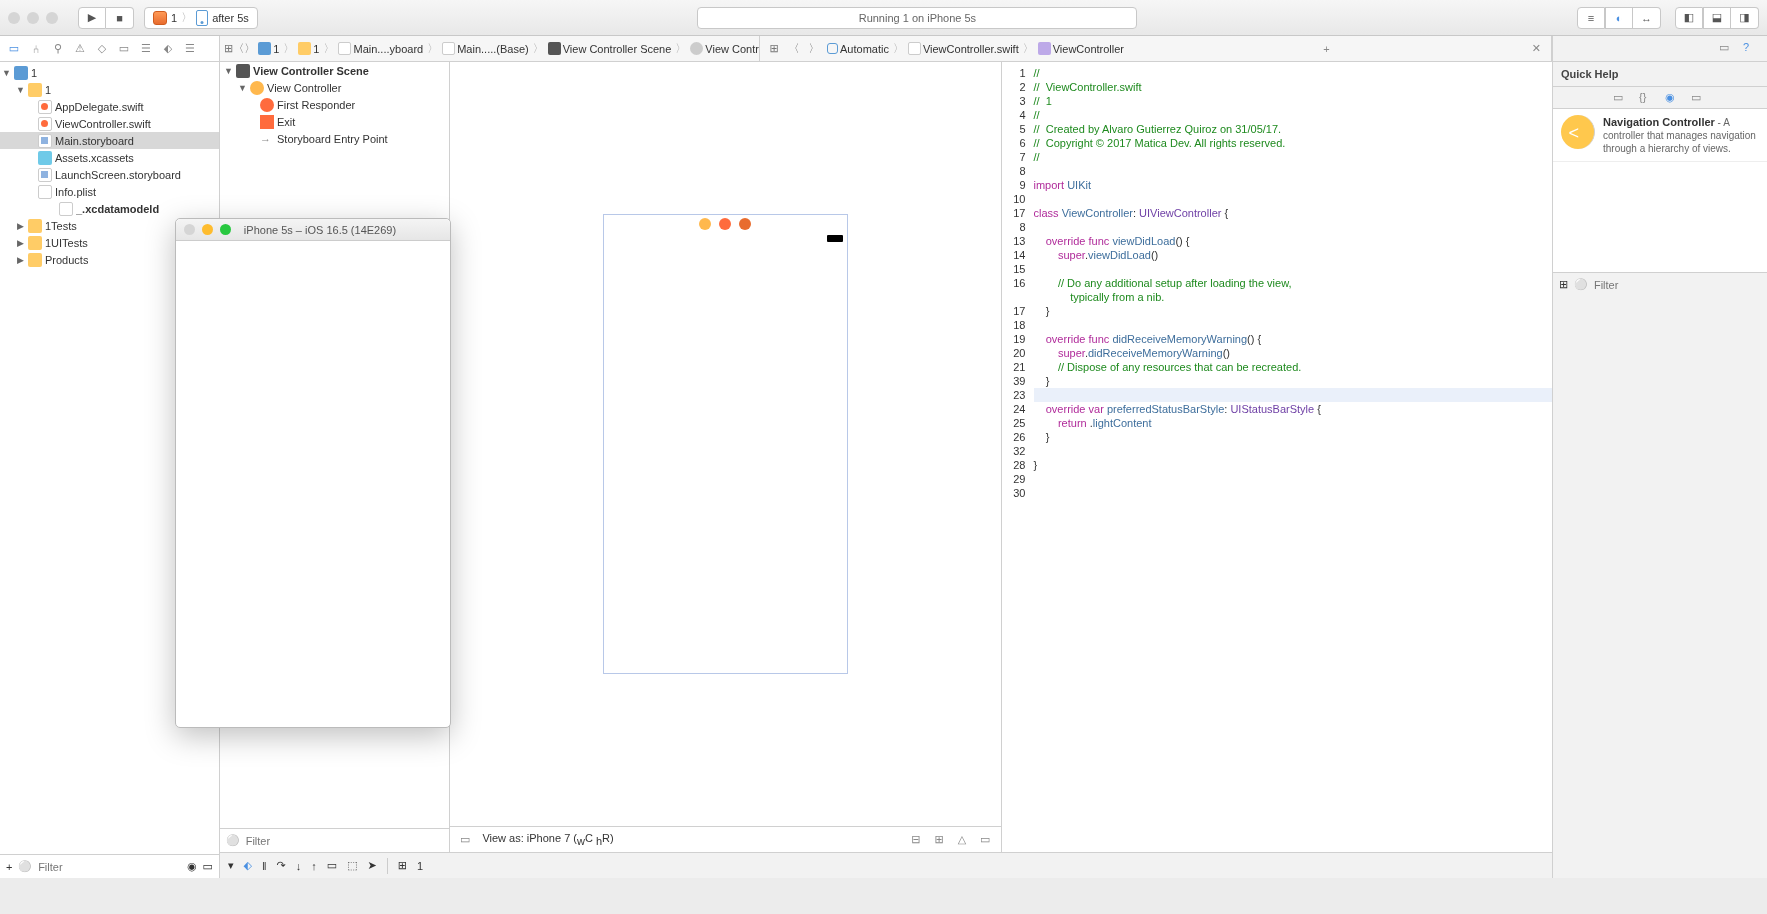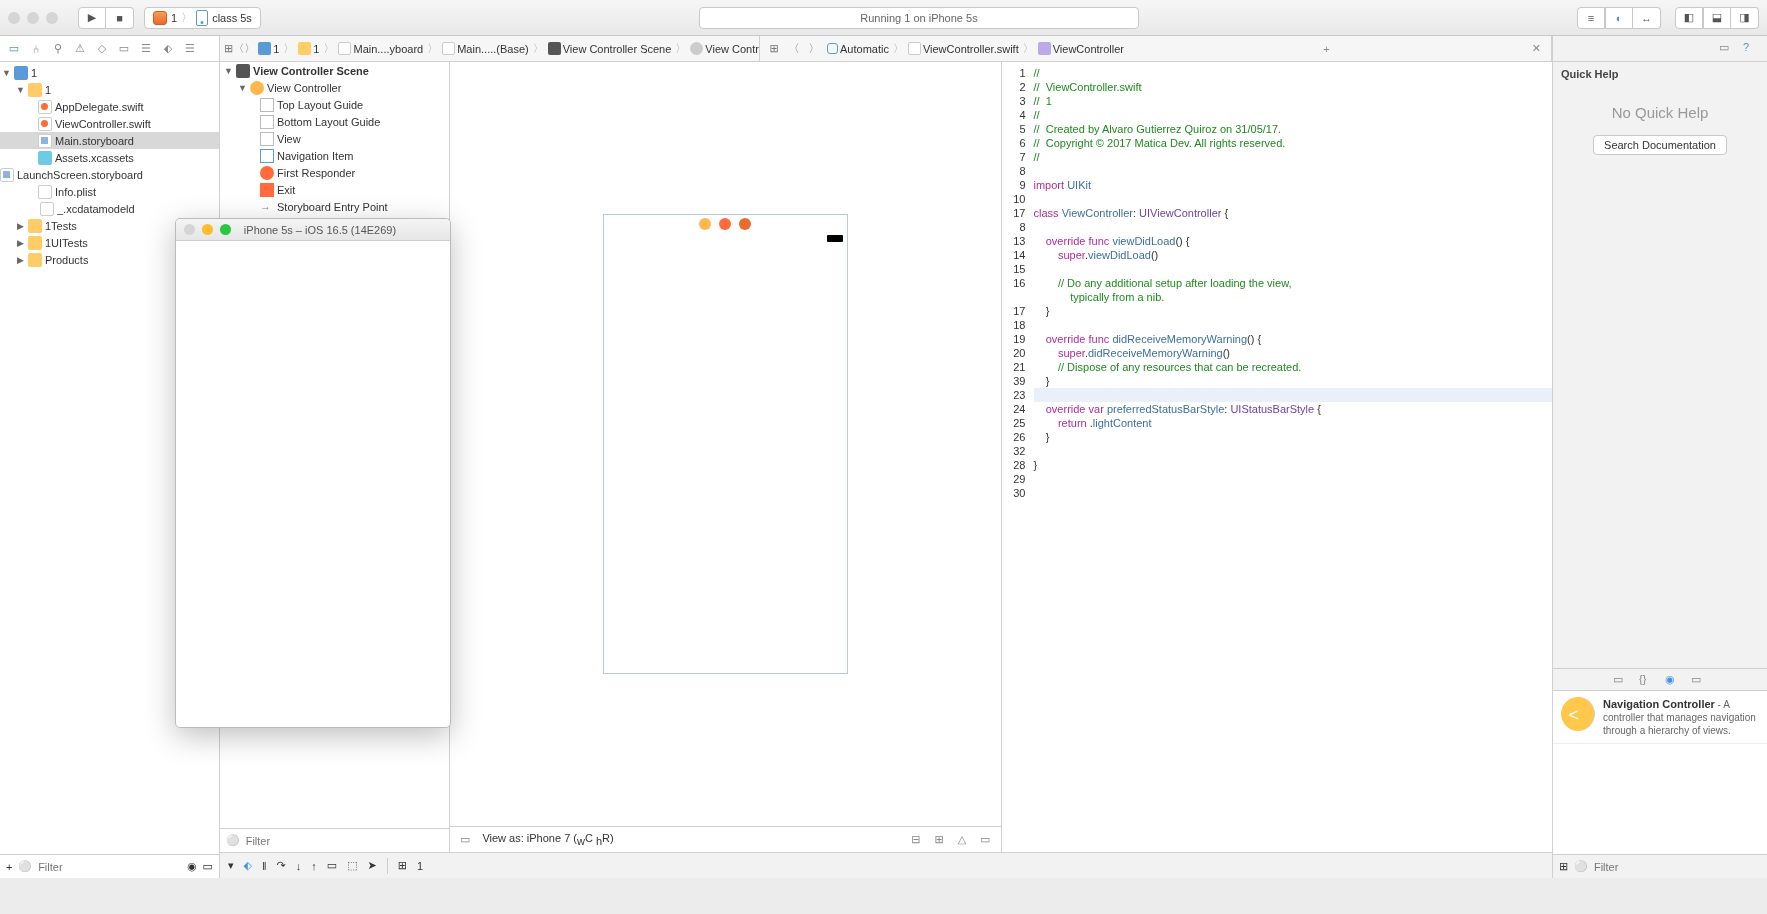--- a/index.html
+++ b/index.html
@@ -138,21 +138,21 @@
   </div>
   <div class="tb-group">
     <div class="tb-btn play">▶</div>
     <div class="tb-btn">■</div>
   </div>
   <div class="scheme">
     <div class="scheme-icon"></div>
     <span>1</span>
     <span style="color:#aaa">〉</span>
     <div class="phone-icon"></div>
-    <span>class 5s</span>
+    <span>after 5s</span>
   </div>
   <div class="status-bar">
     <div class="status-bar-inner">Running 1 on iPhone 5s</div>
   </div>
   <div class="tb-group">
     <div class="tb-btn">≡</div>
     <div class="tb-btn" style="color:#4a90e2">◐</div>
     <div class="tb-btn">↔</div>
   </div>
   <div style="width:6px"></div>
@@ -198,29 +198,29 @@
             <span class="tree-label">ViewController.swift</span>
           </div>
           <div class="tree-row sel" style="padding-left: 38px;">
             <div class="icon-sq icon-sb"></div>
             <span class="tree-label">Main.storyboard</span>
           </div>
           <div class="tree-row" style="padding-left: 38px;">
             <div class="icon-sq icon-assets"></div>
             <span class="tree-label">Assets.xcassets</span>
           </div>
-          <div class="tree-row" style="">
+          <div class="tree-row" style="padding-left: 38px;">
             <div class="icon-sq icon-sb"></div>
             <span class="tree-label">LaunchScreen.storyboard</span>
           </div>
           <div class="tree-row" style="padding-left: 38px;">
             <div class="icon-sq icon-plist"></div>
             <span class="tree-label">Info.plist</span>
           </div>
-          <div class="tree-row" style="padding-left: 40px;">
+          <div class="tree-row" style="padding-left: 59px; font-weight: bold;">
             <div class="icon-sq icon-model"></div>
             <span class="tree-label">_.xcdatamodeld</span>
           </div>
         </div>
       <div id="nav-folders">
           <div class="tree-row" style="padding-left: 16px;">
             <span class="disc">▶</span>
             <div class="icon-sq icon-folder"></div>
             <span class="tree-label">1Tests</span>
           </div>
@@ -310,38 +310,20 @@
           <div class="outline-row header" style="padding-left:4px">
             <span class="disc">▼</span>
               <div class="oicon scene"></div>
             <span>View Controller Scene</span>
           </div>
           <div class="outline-row" style="padding-left:18px">
             <span class="disc">▼</span>
               <div class="oicon vc"></div>
             <span>View Controller</span>
           </div>
-          <div id="outline-items">
-              <div class="outline-row" style="padding-left: 40px;">
-                <div class="oicon guide"></div>
-                <span>Top Layout Guide</span>
-              </div>
-              <div class="outline-row" style="padding-left: 40px;">
-                <div class="oicon guide"></div>
-                <span>Bottom Layout Guide</span>
-              </div>
-              <div class="outline-row" style="padding-left: 40px;">
-                <div class="oicon view"></div>
-                <span>View</span>
-              </div>
-              <div class="outline-row" style="padding-left: 40px;">
-                <div class="oicon navitem"></div>
-                <span>Navigation Item</span>
-              </div>
-            </div>
           <div class="outline-row" style="padding-left:28px">
             <span class="disc empty">▶</span>
               <div class="oicon fr"></div>
             <span>First Responder</span>
           </div>
           <div class="outline-row" style="padding-left:28px">
             <span class="disc empty">▶</span>
               <div class="oicon exit"></div>
             <span>Exit</span>
           </div>
@@ -435,24 +417,20 @@
       <span>1</span>
     </div>
   </div>
 
   <div class="inspector">
     <div class="insp-tabs">
       <span class="it">▭</span>
       <span class="it active">?</span>
     </div>
     <div class="insp-title">Quick Help</div>
-    <div class="insp-body">
-      <div class="no-help">No Quick Help</div>
-      <button class="search-doc">Search Documentation</button>
-    </div>
     <div class="lib">
       <div class="lib-tabs">
         <span class="lt">▭</span>
         <span class="lt">{}</span>
         <span class="lt active">◉</span>
         <span class="lt">▭</span>
       </div>
       <div class="lib-body" id="lib-body">
           <div class="lib-item">
             <div class="lib-icon nav">

